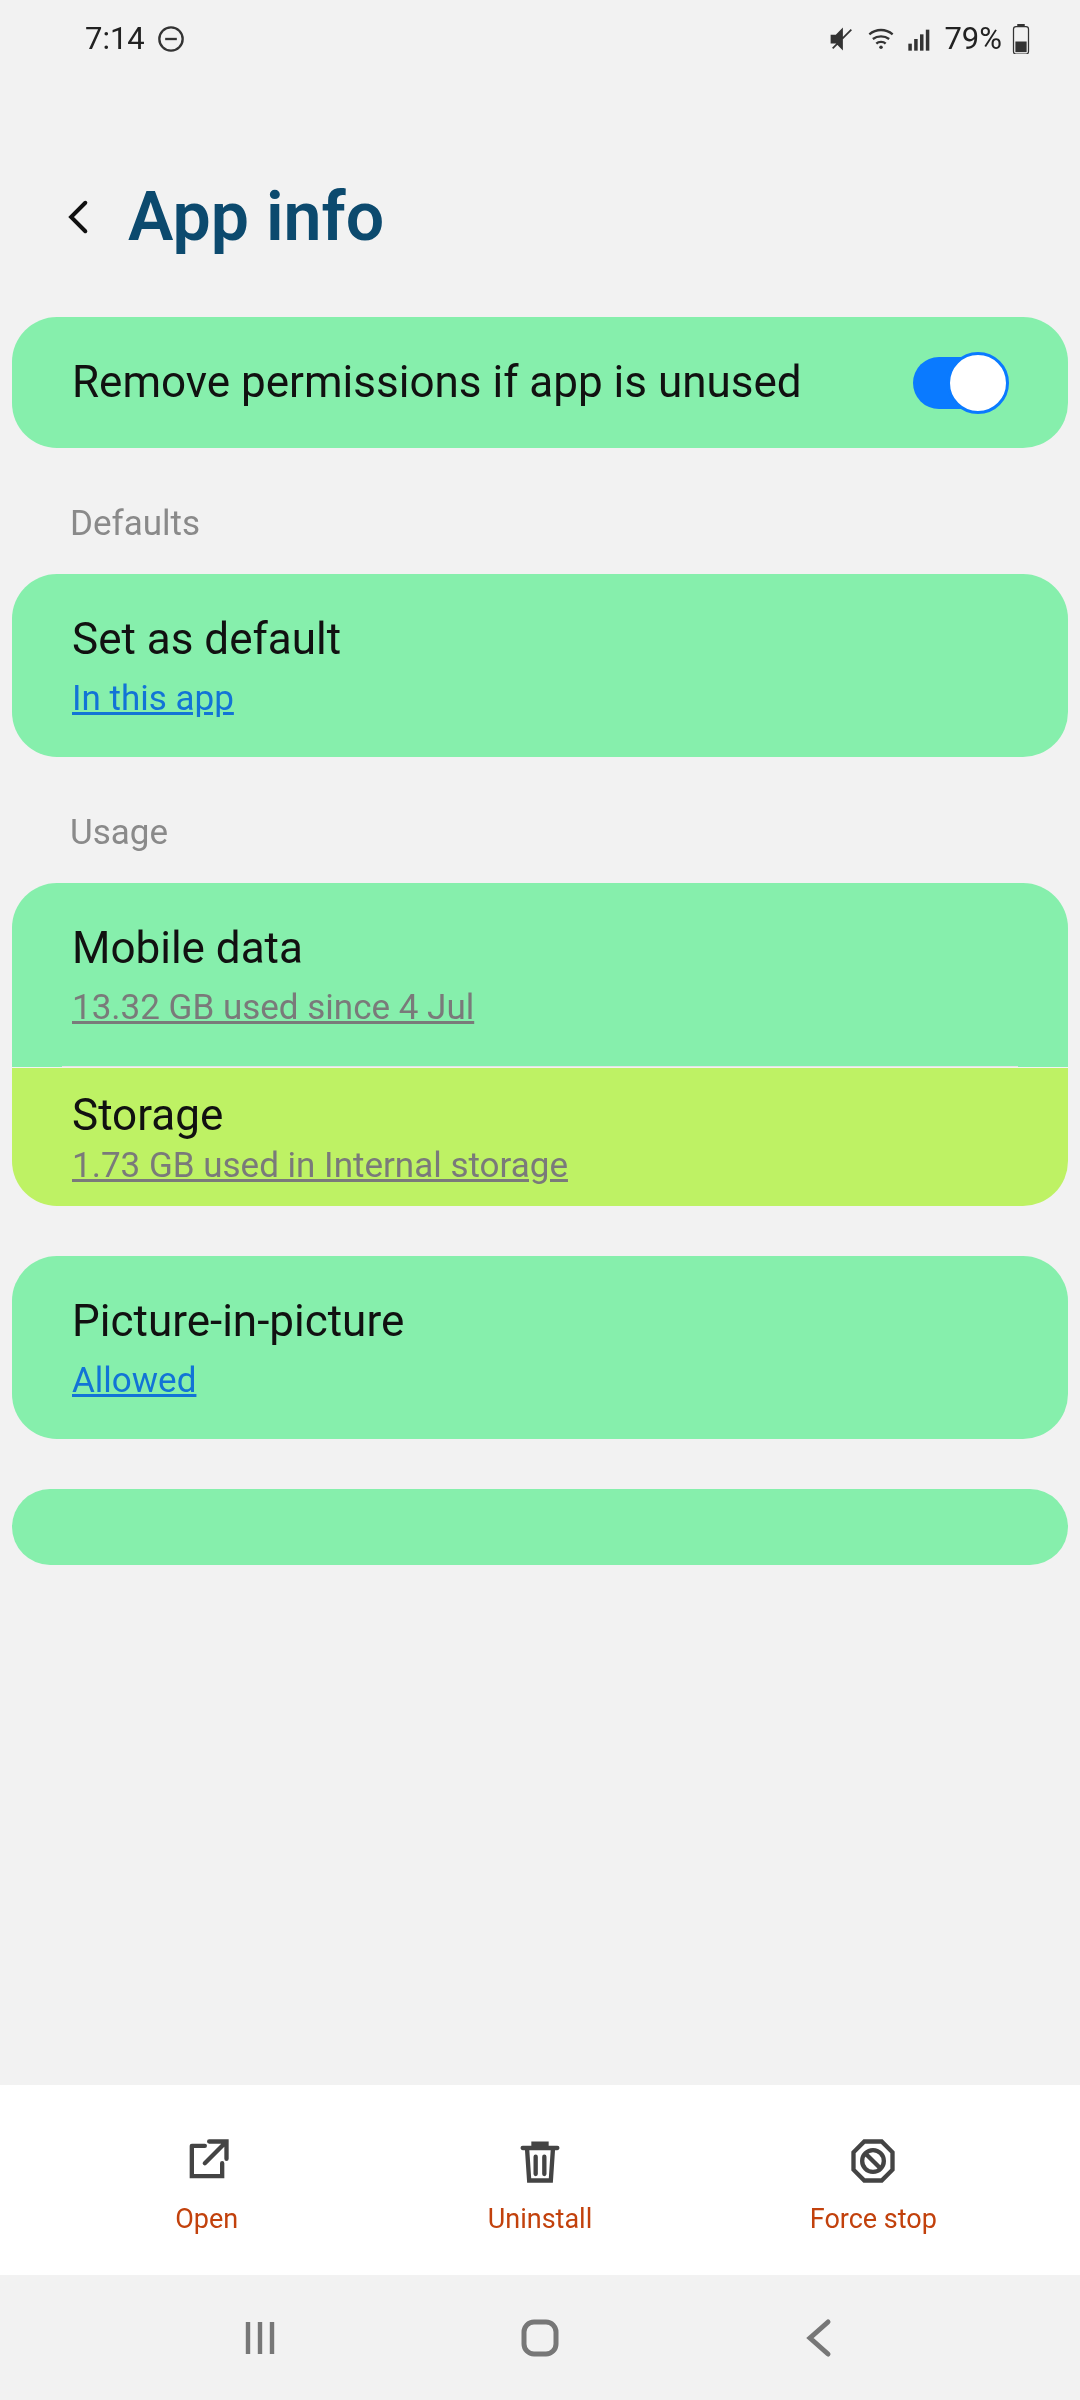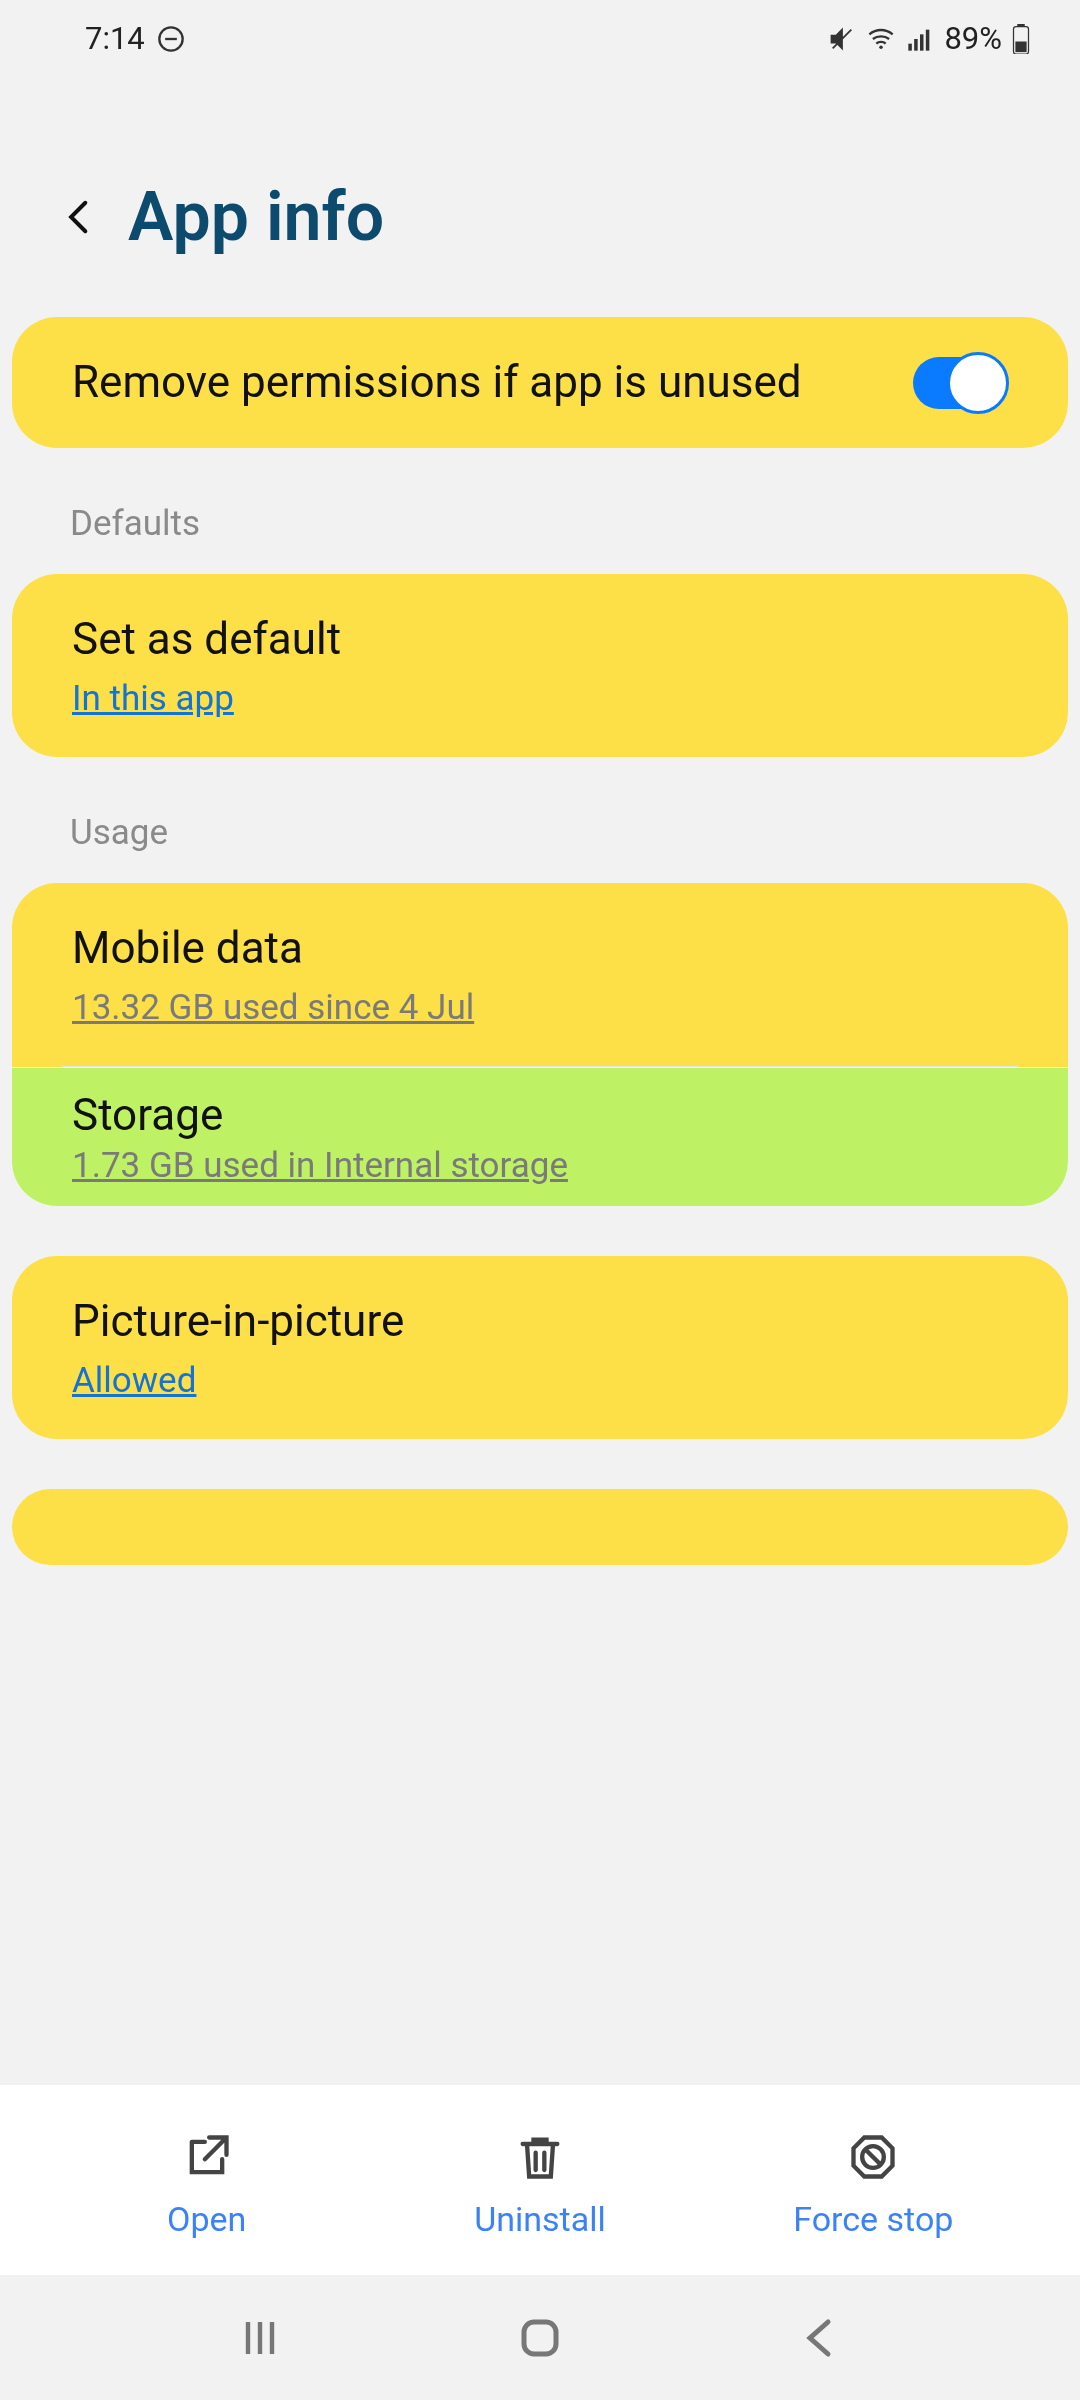--- a/index.html
+++ b/index.html
@@ -29,21 +29,21 @@
     padding: 100px 60px 60px 60px;
     gap: 30px;
   }
   .header h1 {
     font-size: 68px;
     font-weight: 600;
     color: #0c4a6e;
   }
   
   .card {
-    background: #fde047;
+    background: #86efac;
     border-radius: 45px;
     margin: 0 12px;
   }
   .row {
     padding: 38px 60px;
     display: flex;
     align-items: center;
     justify-content: space-between;
   }
   .row-col { flex-direction: column; align-items: flex-start; justify-content: center; gap: 9px; }
@@ -113,22 +113,22 @@
     padding: 20px 40px 10px 40px;
   }
   .bottom-btn {
     display: flex;
     flex-direction: column;
     align-items: center;
     gap: 16px;
     flex: 1;
   }
   .bottom-btn-label {
-    font-size: 34px;
-    color: #3b82f6;
+    font-size: 27px;
+    color: #c2410c;
   }
   
   .nav-bar {
     position: absolute;
     bottom: 0;
     left: 0;
     right: 0;
     height: 125px;
     display: flex;
     justify-content: space-around;
@@ -165,21 +165,21 @@
         </svg>
     </span>
     <span class="status-icon">
       <svg width="28" height="28" viewBox="0 0 24 24">
           <rect x="2" y="16" width="3" height="6" fill="#333"></rect>
           <rect x="7" y="12" width="3" height="10" fill="#333"></rect>
           <rect x="12" y="8" width="3" height="14" fill="#333"></rect>
           <rect x="17" y="4" width="3" height="18" fill="#333"></rect>
         </svg>
     </span>
-    <span>89%</span>
+    <span>79%</span>
     <span class="status-icon">
       <svg width="18" height="30" viewBox="0 0 12 24">
           <rect x="0" y="2" width="12" height="22" rx="2" fill="none" stroke="#333" stroke-width="1"></rect>
           <rect x="3" y="0" width="6" height="2" fill="#333"></rect>
           <rect x="1.5" y="14" width="9" height="8.5" fill="#333"></rect>
         </svg>
     </span>
   </div>
 </div>
 

